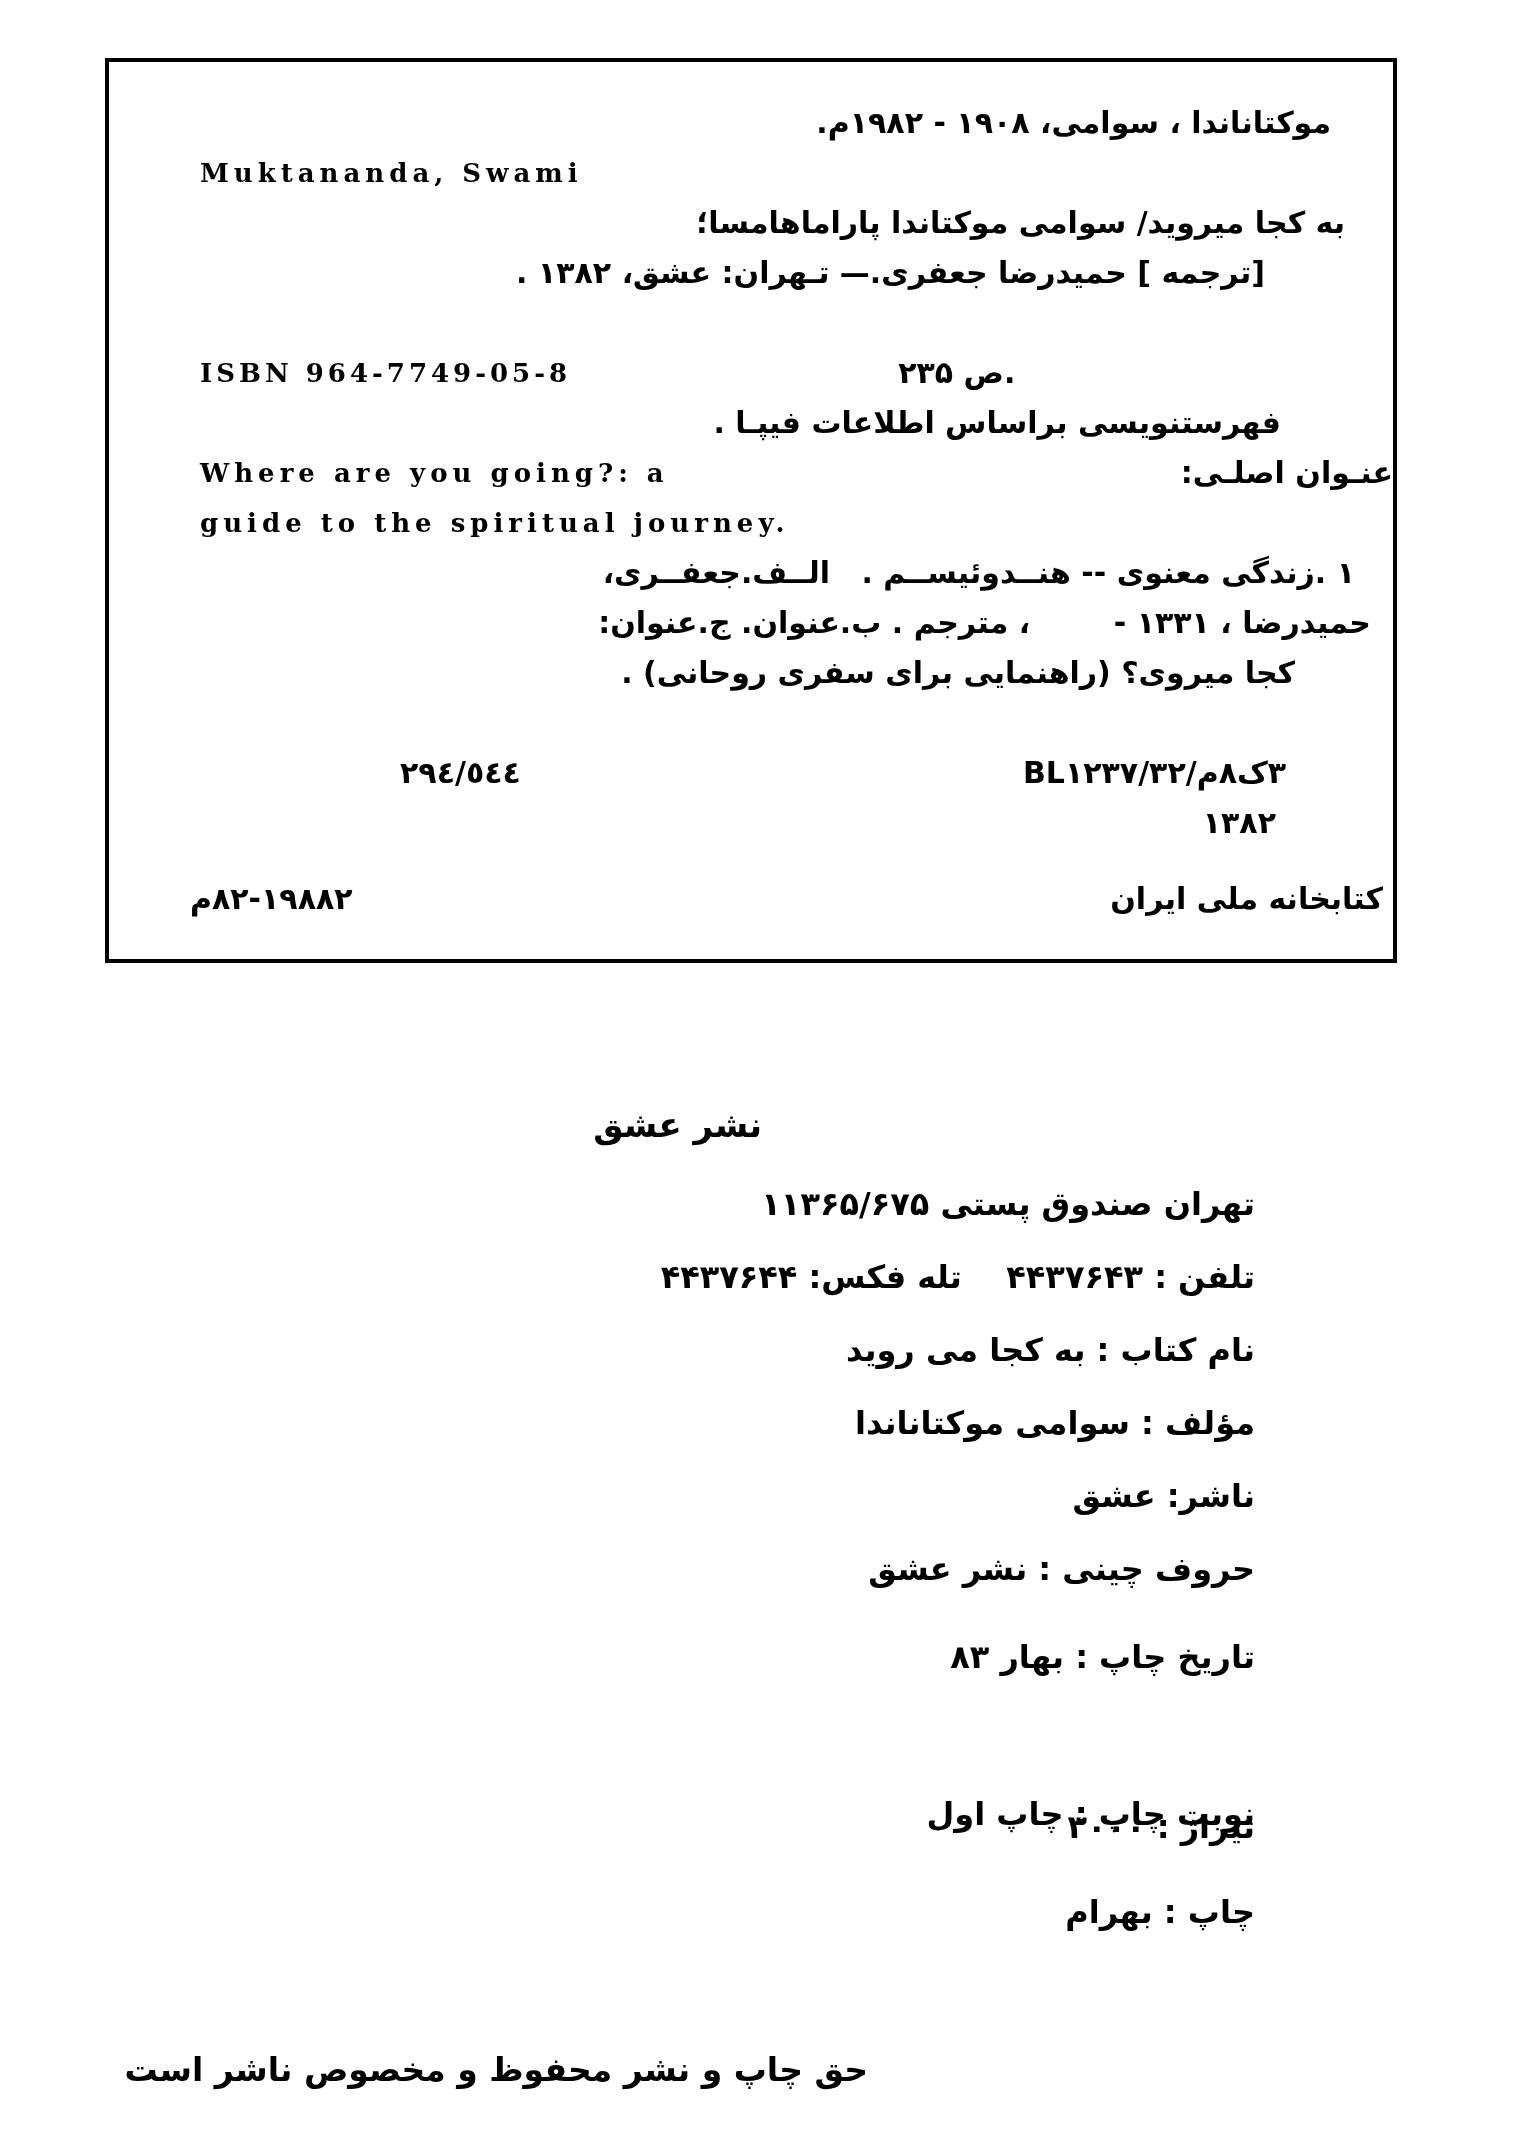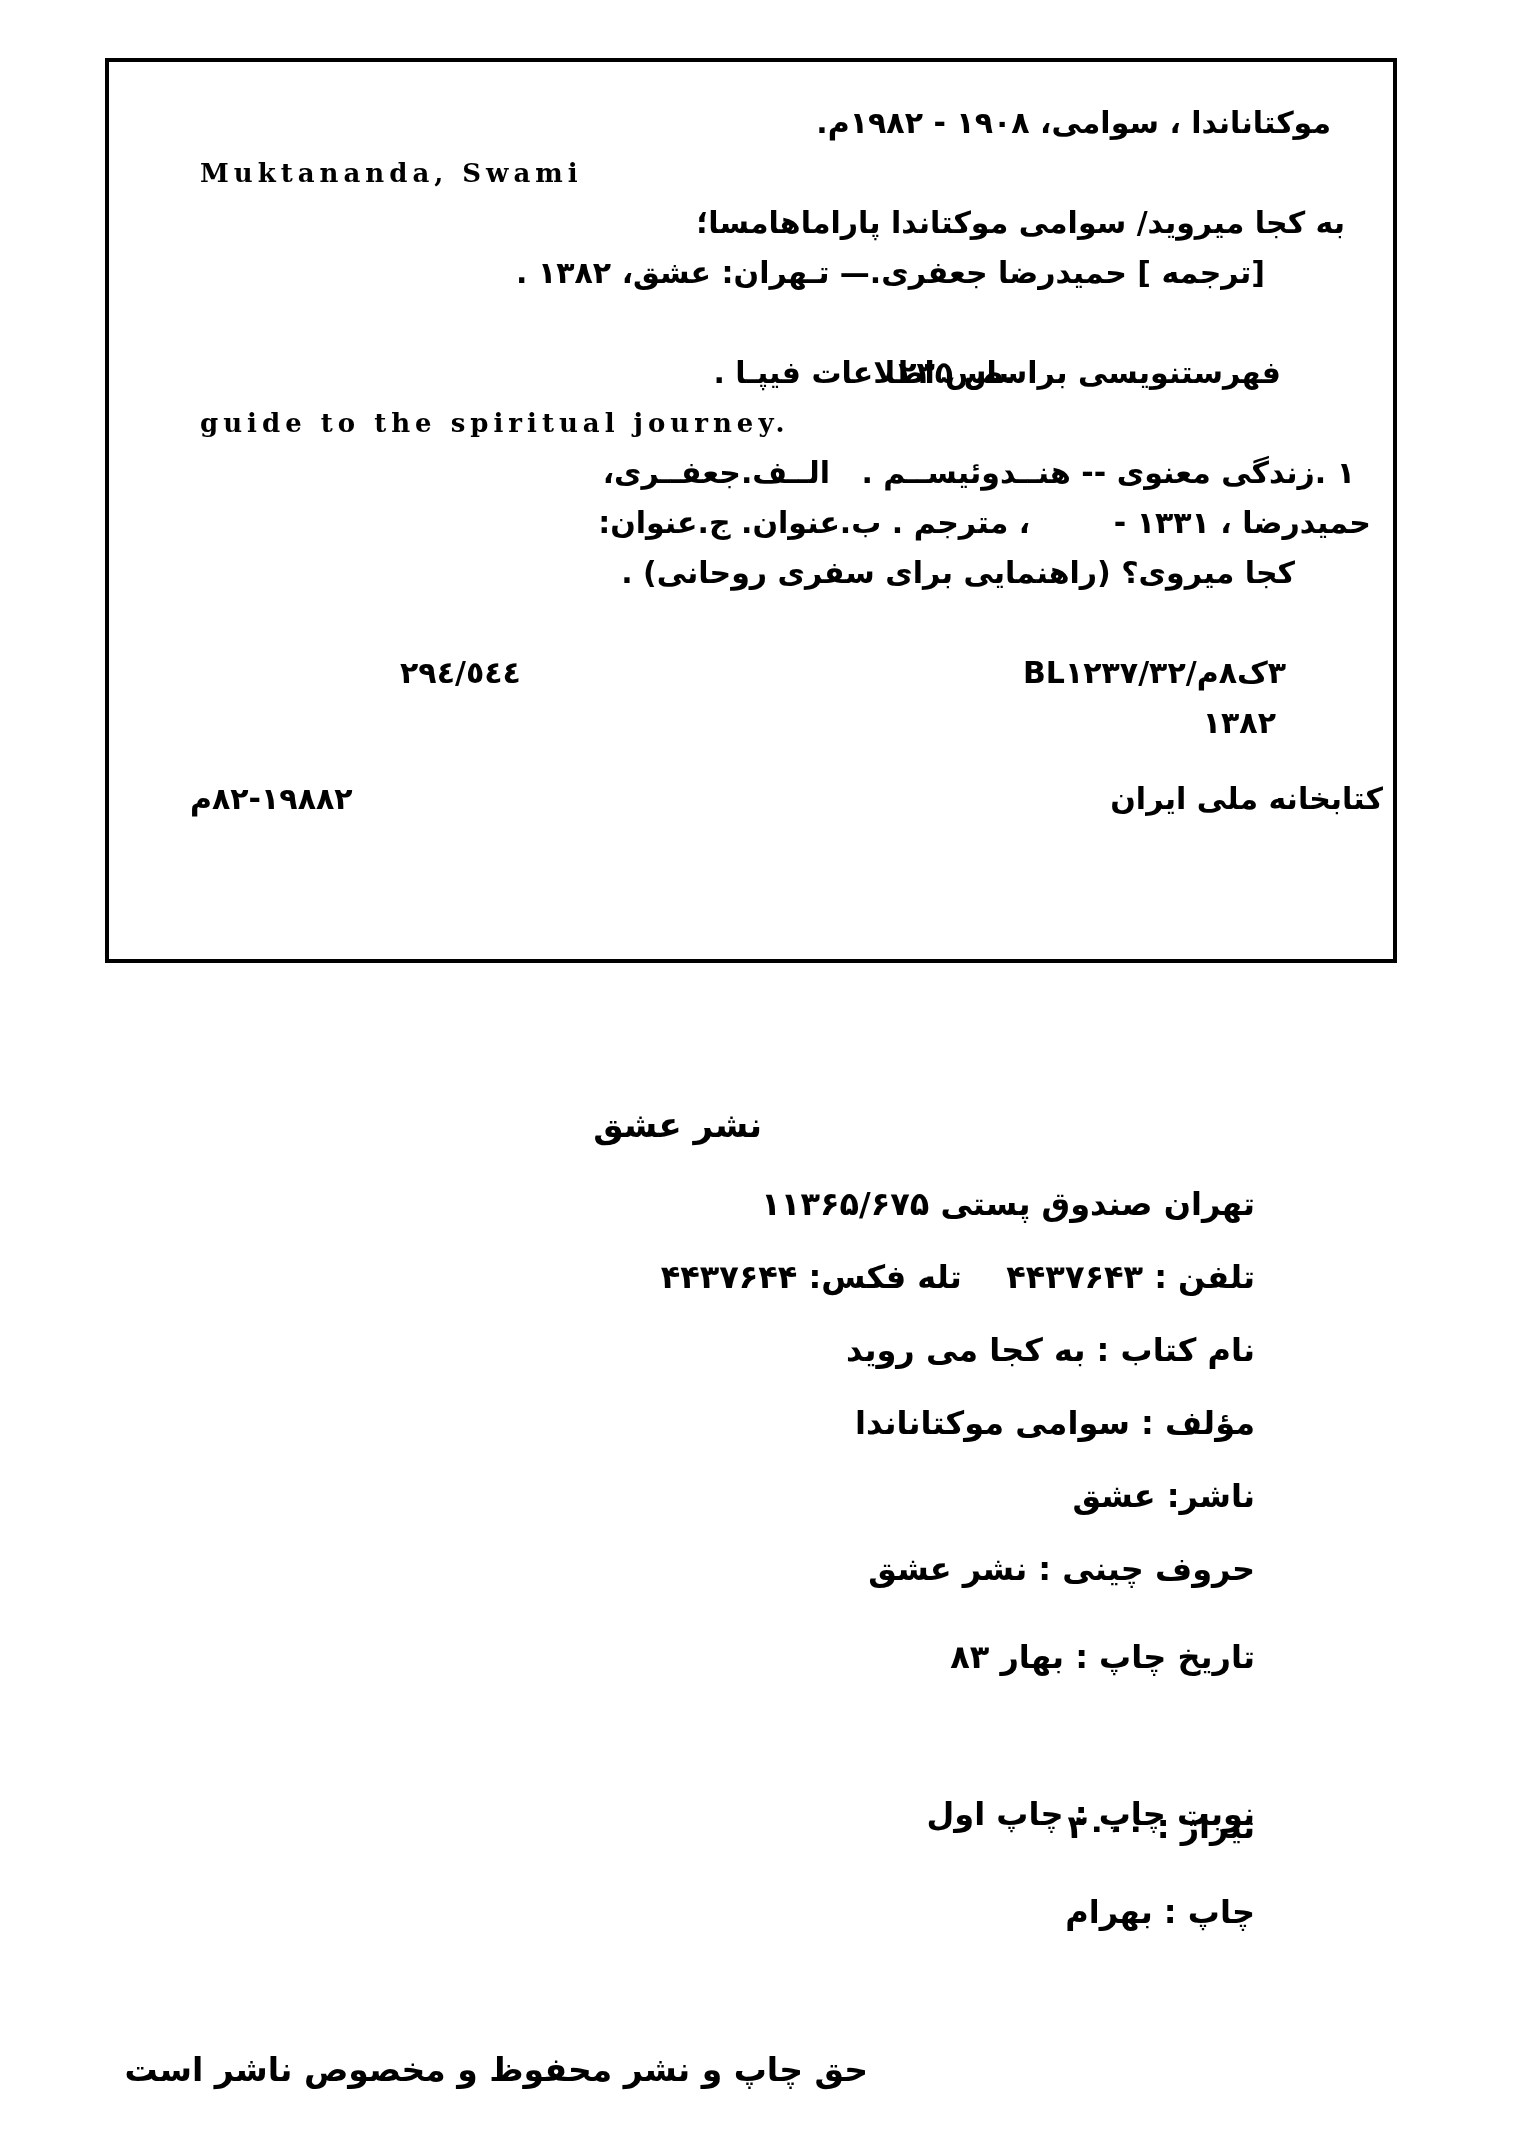--- a/index.html
+++ b/index.html
@@ -59,23 +59,28 @@
     <div class="cr lat" style="padding-left:91px;">Muktananda, Swami</div>
 
     <div class="cr" style="padding-right:48px;">به کجا میروید/ سوامی موکتاندا پاراماهامسا؛</div>
 
     <div class="cr" style="padding-right:128px;">[ترجمه ] حمیدرضا جعفری.— تـهران: عشق، ۱۳۸۲ .</div>
 
     <div class="cr" style="padding-right:315px;">
       <bdo dir="ltr">۲۳۵ ص.</bdo>
     </div>
 
+    <div class="cr lat" style="padding-left:91px;letter-spacing:4px;">ISBN 964-7749-05-8</div>
 
     <div class="cr" style="padding-right:112px;margin-left:46px;">فهرستنویسی براساس اطلاعات فیپـا .</div>
 
+    <div class="cr row-split">
+      <span class="lat" style="padding-left:91px;">Where are you going?: a</span>
+      <span class="fa-part" style="padding-left:112px;">عنـوان اصلـی:</span>
+    </div>
 
     <div class="cr lat" style="padding-left:91px;">guide to the spiritual journey.</div>
 
     <div class="cr" style="padding-right:38px;">۱ .زندگی معنوی -- هنــدوئیســم .   الــف.جعفــری،</div>
 
     <div class="cr" style="padding-right:22px;">حمیدرضا ، ۱۳۳۱ -        ، مترجم . ب.عنوان. ج.عنوان:</div>
 
     <div class="cr" style="padding-right:98px;">کجا میروی؟ (راهنمایی برای سفری روحانی) .</div>
 
     <div class="cr class-row">

